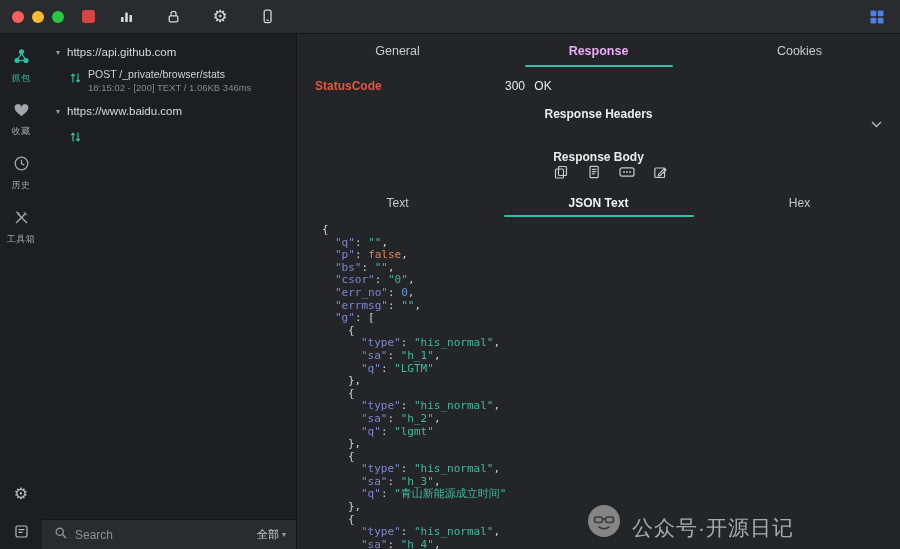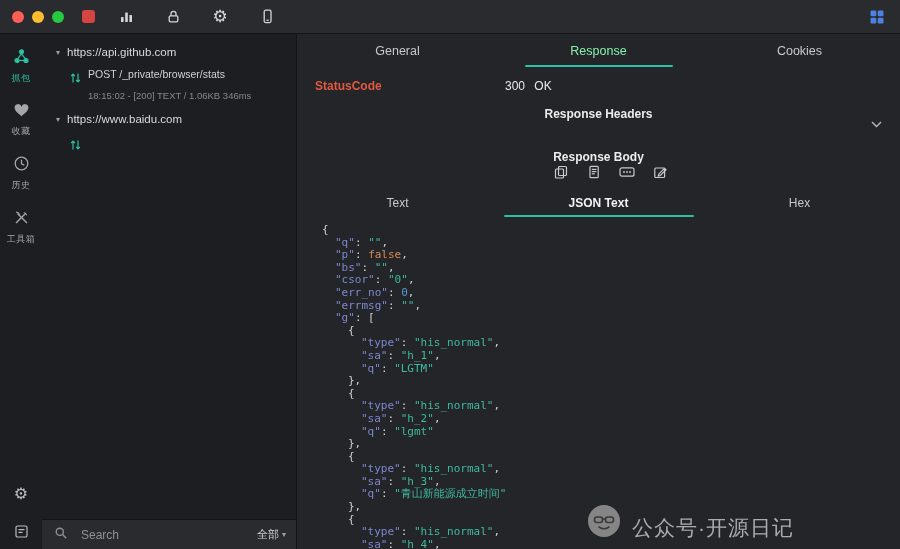--- a/index.html
+++ b/index.html
@@ -48,45 +48,45 @@
   .list-panel {
     width:255px; position:relative; background:#1d1e21;
     border-right:1px solid #141417; padding-top:4px;
   }
   .list-scroll { padding-top:2px; }
   .group-row { display:flex; align-items:center; gap:7px; padding:6px 10px 5px 14px; cursor:pointer; }
   .caret { font-size:8px; color:#9b9ea3; }
   .g-domain { color:#dadada; font-size:11.5px; }
   .req-row { display:flex; gap:7px; padding:5px 8px 6px 28px; align-items:flex-start; cursor:pointer; }
   .req-ic { margin-top:2px; flex:0 0 auto; }
-  .req-lines { display:flex; flex-direction:column; gap:10px; min-width:0; }
+  .req-lines { display:flex; flex-direction:column; gap:2px; min-width:0; }
   .req-method { font-size:10.5px; color:#d2d2d2; white-space:nowrap; }
   .req-meta { font-size:9.5px; color:#85888d; white-space:nowrap; }
   .req-row.selected .req-method, .req-row.selected .req-meta { color:var(--req-blue); }
 
   .searchbar {
     position:absolute; left:0; right:0; bottom:0; height:30px; background:#2a2b2f;
-    border-top:1px solid #141417; display:flex; align-items:center; padding:0 10px 0 12px; gap:13px;
+    border-top:1px solid #141417; display:flex; align-items:center; padding:0 10px 0 12px; gap:7px;
   }
   .search-input {
     flex:1; background:transparent; border:none; outline:none;
     color:#d0d0d0; font-size:12px; font-family:"Liberation Sans", sans-serif; min-width:0;
   }
   .search-input::placeholder { color:#8d9095; }
   .filter { display:flex; align-items:center; gap:3px; color:#cfcfcf; font-size:11px; cursor:pointer; }
   .f-caret { font-size:8px; color:#9b9ea3; }
 
   
   .main-panel { flex:1; background:#242529; display:flex; flex-direction:column; min-width:0; overflow:hidden; }
   .tabs { display:flex; height:33px; flex:0 0 33px;justify-content:space-between; }
   .tab {
     flex:1; display:flex; align-items:center; justify-content:center; position:relative;
     color:#c7c9cc; font-size:12.5px; cursor:pointer;
   }
-  .tab.active { color:#86efac; font-weight:normal; }
+  .tab.active { color:#f0abfc; font-weight:bold; }
   .tab.active::after {
     content:""; position:absolute; bottom:0; left:50%; transform:translateX(-50%);
     width:148px; height:2px; background:var(--accent); border-radius:1px;
   }
   .status-row { display:flex; align-items:center; padding:12px 18px 4px 18px; }
   .status-label { color:var(--orange); font-size:12px; font-weight:bold; width:190px; }
   .status-value { color:#e9e9e9; font-size:12px; word-spacing:6px; }
   .row { display:flex; align-items:center; padding:10px 18px; color:#ececec; font-size:12px; font-weight:bold;flex-direction:column; }
   .headers-row { cursor:pointer; }
   .headers-row .chev { margin-left:auto; display:flex; align-items:center; }

